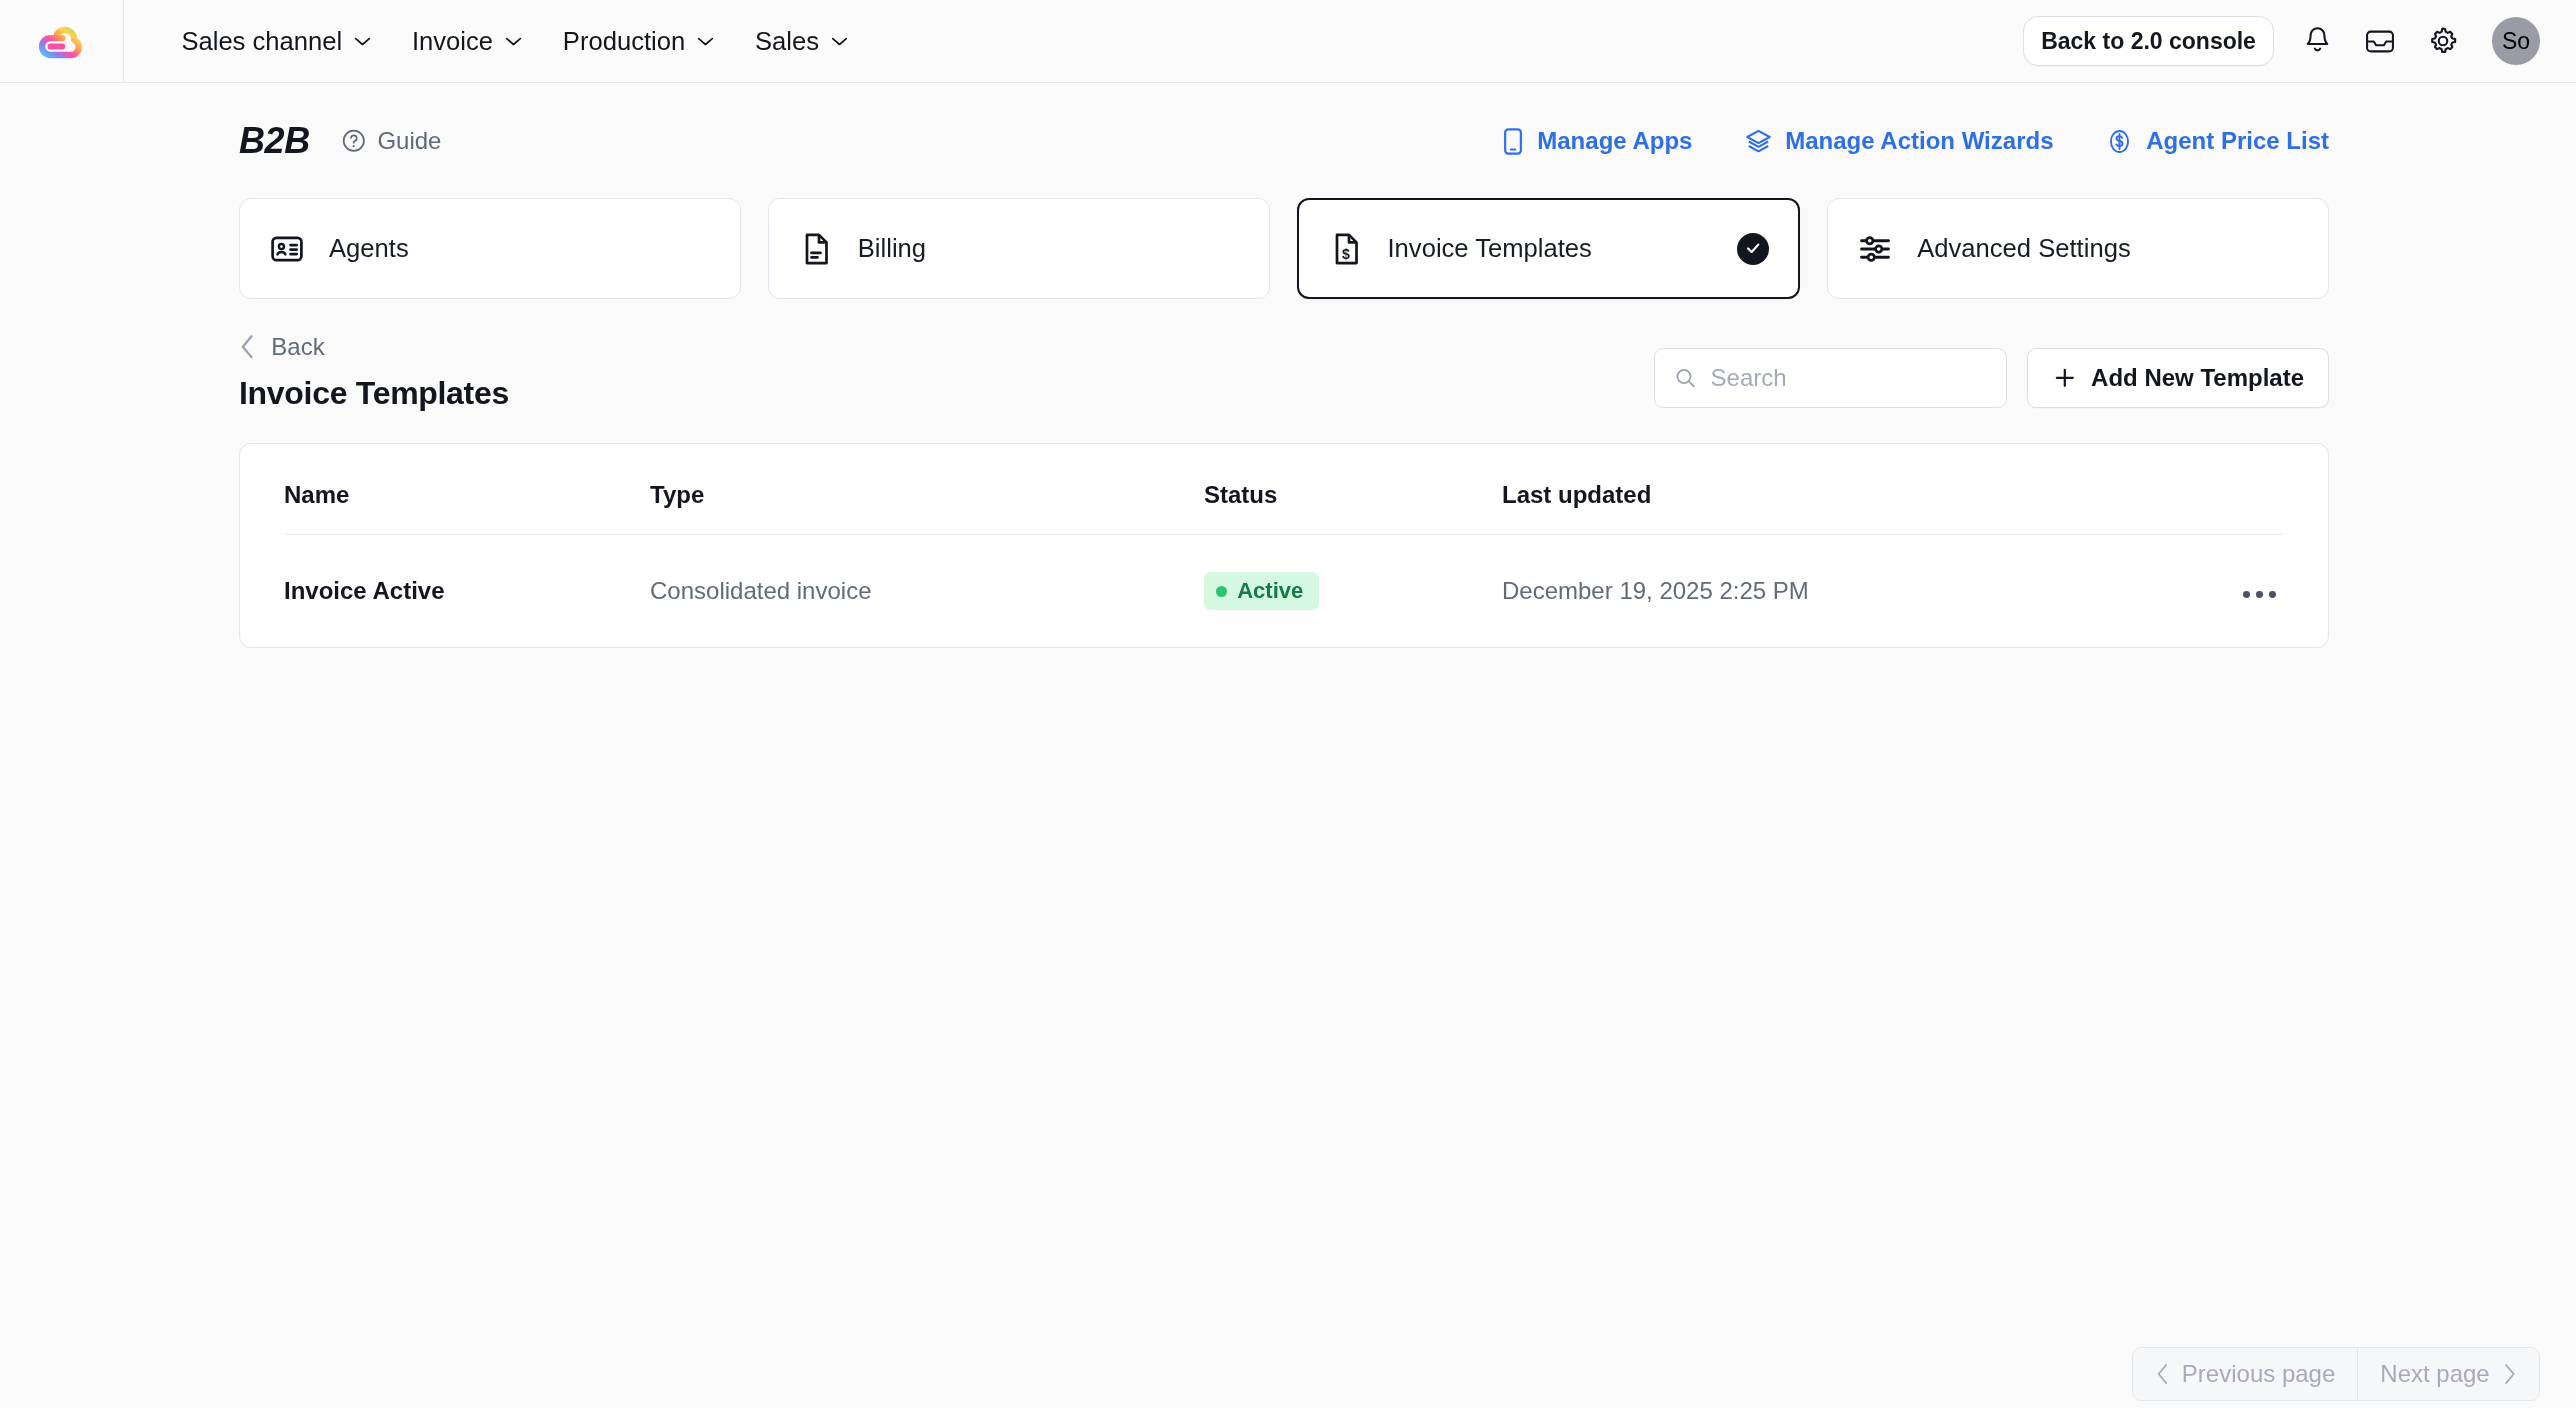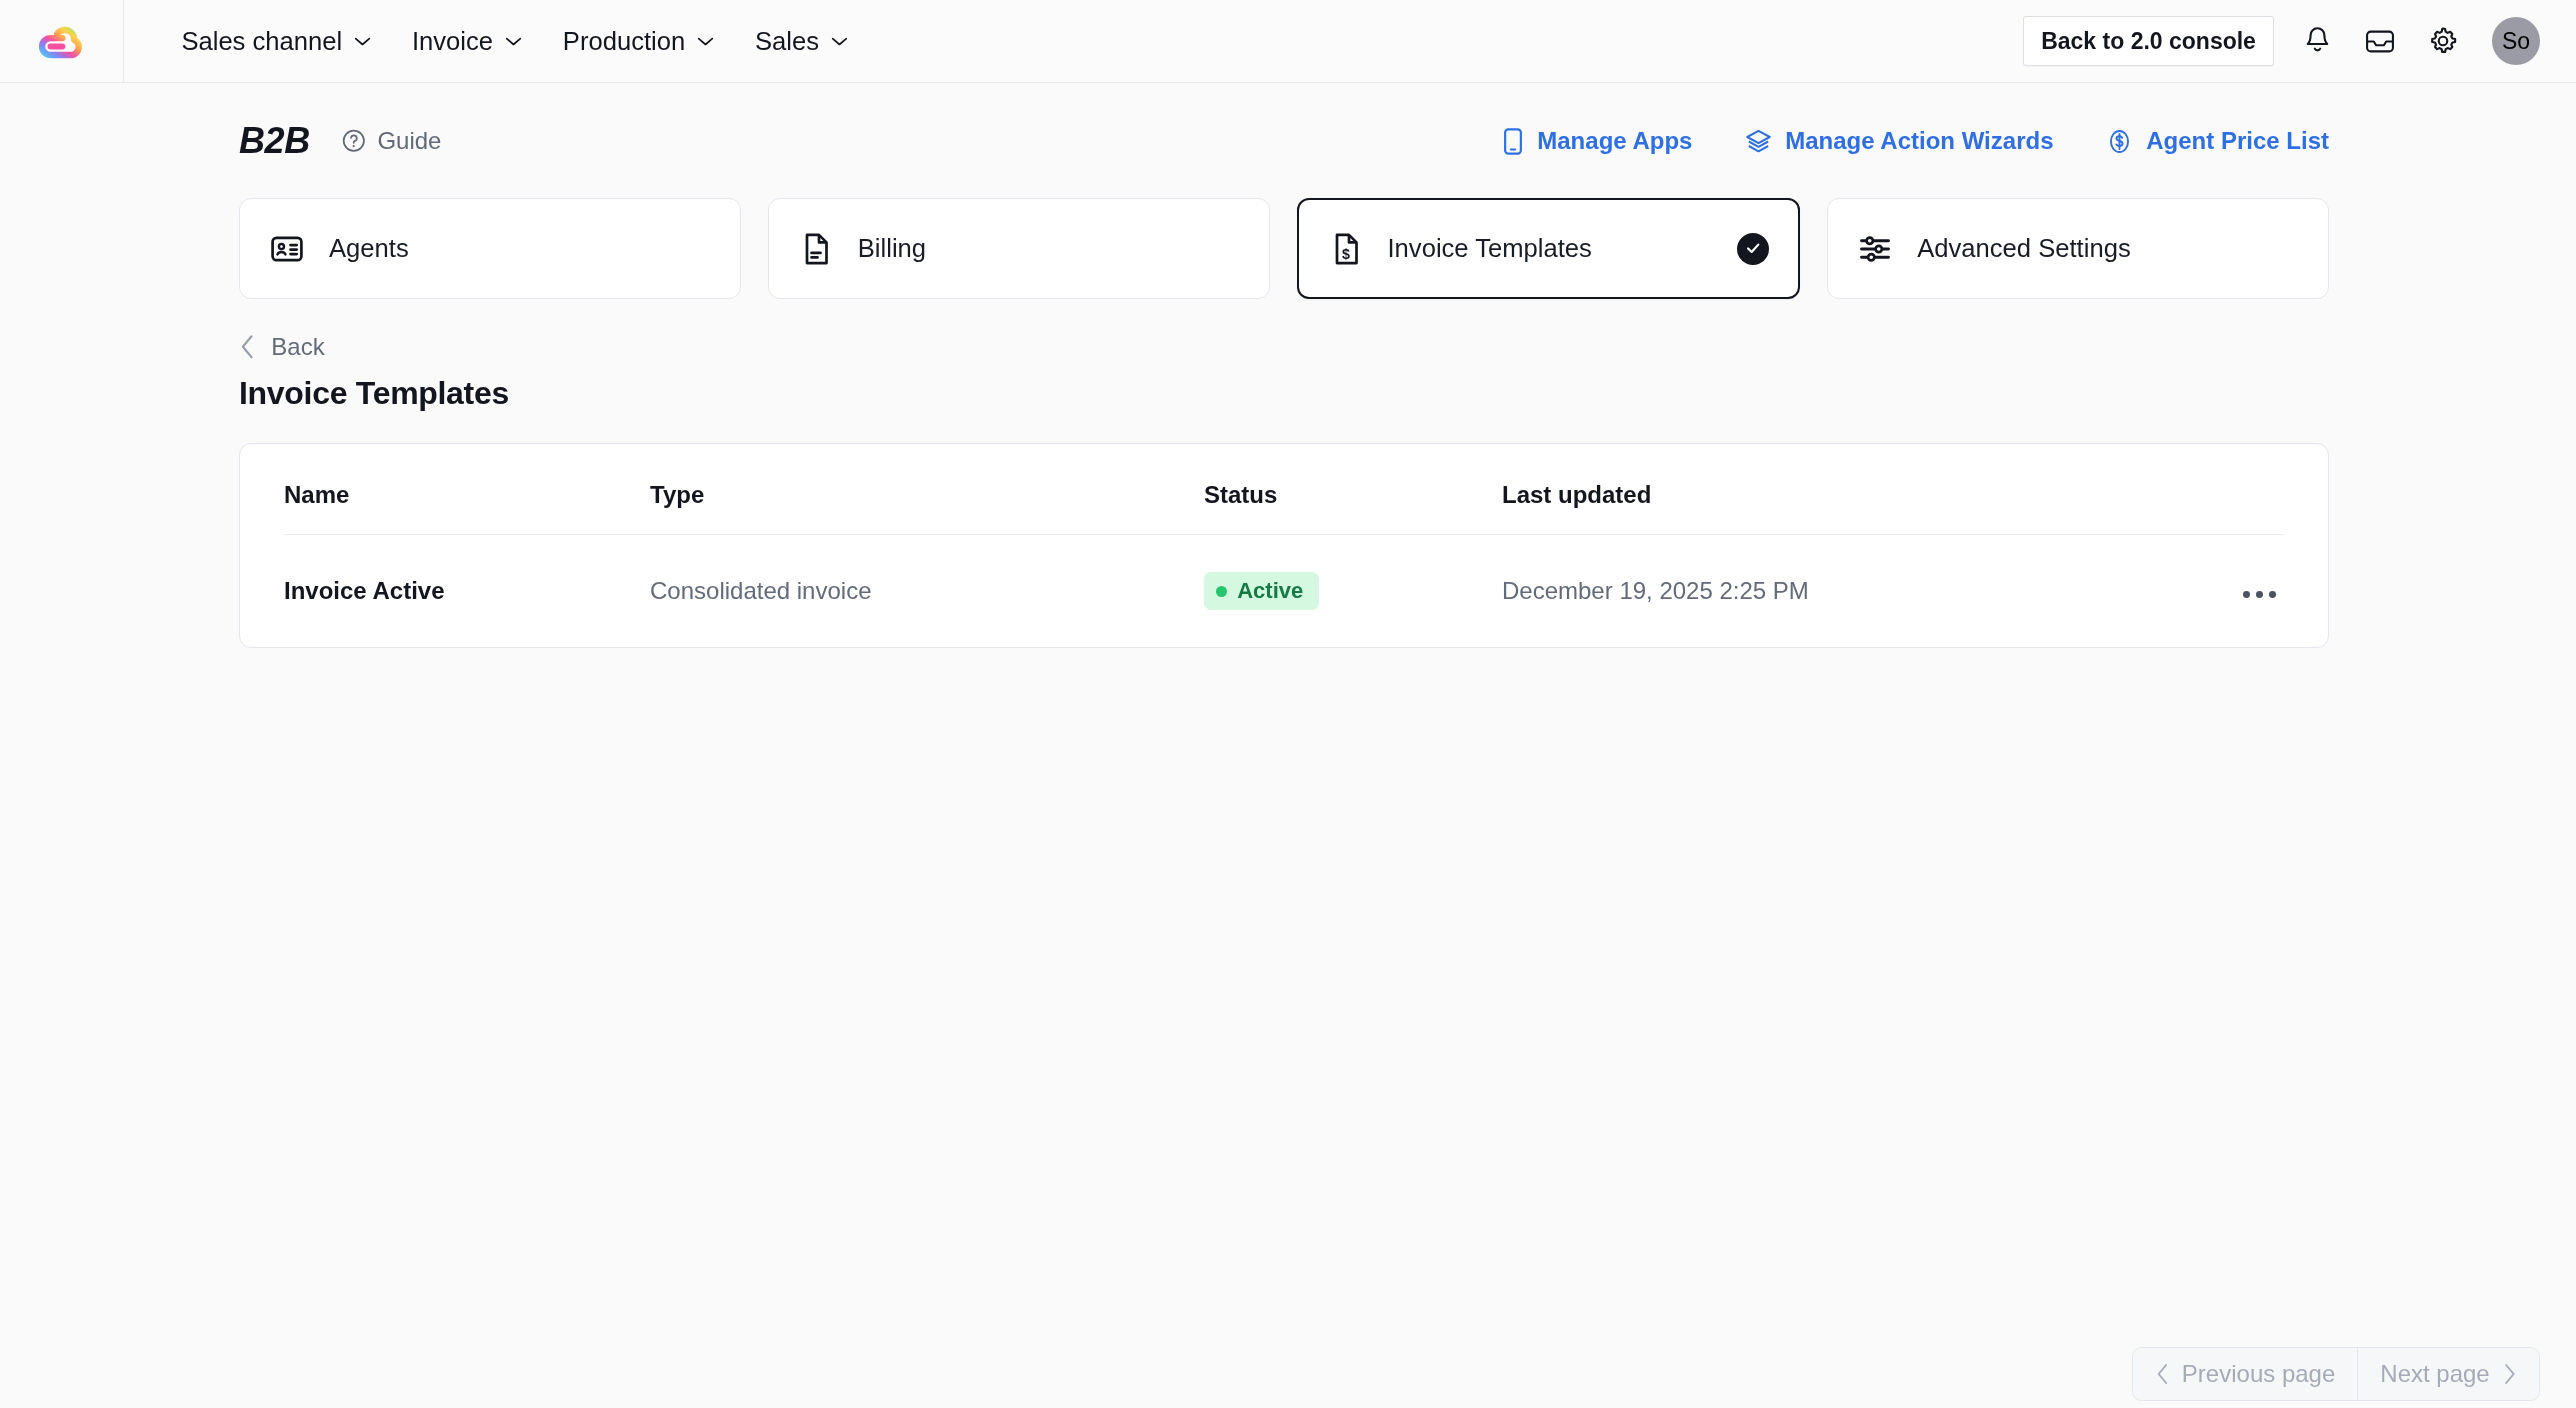--- a/index.html
+++ b/index.html
@@ -46,21 +46,21 @@
 
   .topbar-right {
     margin-left: auto;
     display: flex;
     align-items: center;
     gap: 24px;
   }
   .btn-console {
     background: #ffffff;
     border: 0.9px solid #dcdfe5;
-    border-radius: 3px;
+    border-radius: 15px;
     padding: 10.2px 17px;
     font-size: 23px;
     font-weight: bold;
     color: #14161f;
     cursor: pointer;
     white-space: nowrap;
     box-shadow: 0 0.9px 0.9px rgba(16,24,40,0.04);
   }
   .icon-btn {
     width: 39px; height: 39px;
@@ -414,20 +414,36 @@
     <div>
       <div class="back-link">
         <svg width="17" height="25.6" viewBox="0 0 14 22">
           <path d="M10.5 2 L3 11 L10.5 20" fill="none" stroke="#9aa0ad" stroke-width="1.9" stroke-linecap="round" stroke-linejoin="round"></path>
         </svg>
         <span>Back</span>
       </div>
       <div class="section-title">Invoice Templates</div>
     </div>
 
+    <div class="sub-head-right">
+      <div class="search-box">
+        <svg width="25.6" height="25.6" viewBox="0 0 24 24">
+          <circle cx="10.6" cy="10.6" r="7" fill="none" stroke="#9aa0ad" stroke-width="1.9"></circle>
+          <path d="M15.8 15.8 L21 21" stroke="#9aa0ad" stroke-width="1.9" stroke-linecap="round"></path>
+        </svg>
+        <input class="search-input" type="text" placeholder="Search" style="">
+      </div>
+
+      <button class="btn-add">
+        <svg width="25.6" height="25.6" viewBox="0 0 24 24">
+          <path d="M12 4.5 V19.5 M4.5 12 H19.5" stroke="#14161f" stroke-width="2.1" stroke-linecap="round"></path>
+        </svg>
+        <span>Add New Template</span>
+      </button>
+    </div>
   </div>
 
   <div class="table-card">
     <table>
       <thead>
         <tr>
           <th class="col-name">Name</th>
           <th class="col-type">Type</th>
           <th class="col-status">Status</th>
           <th class="col-date">Last updated</th>

